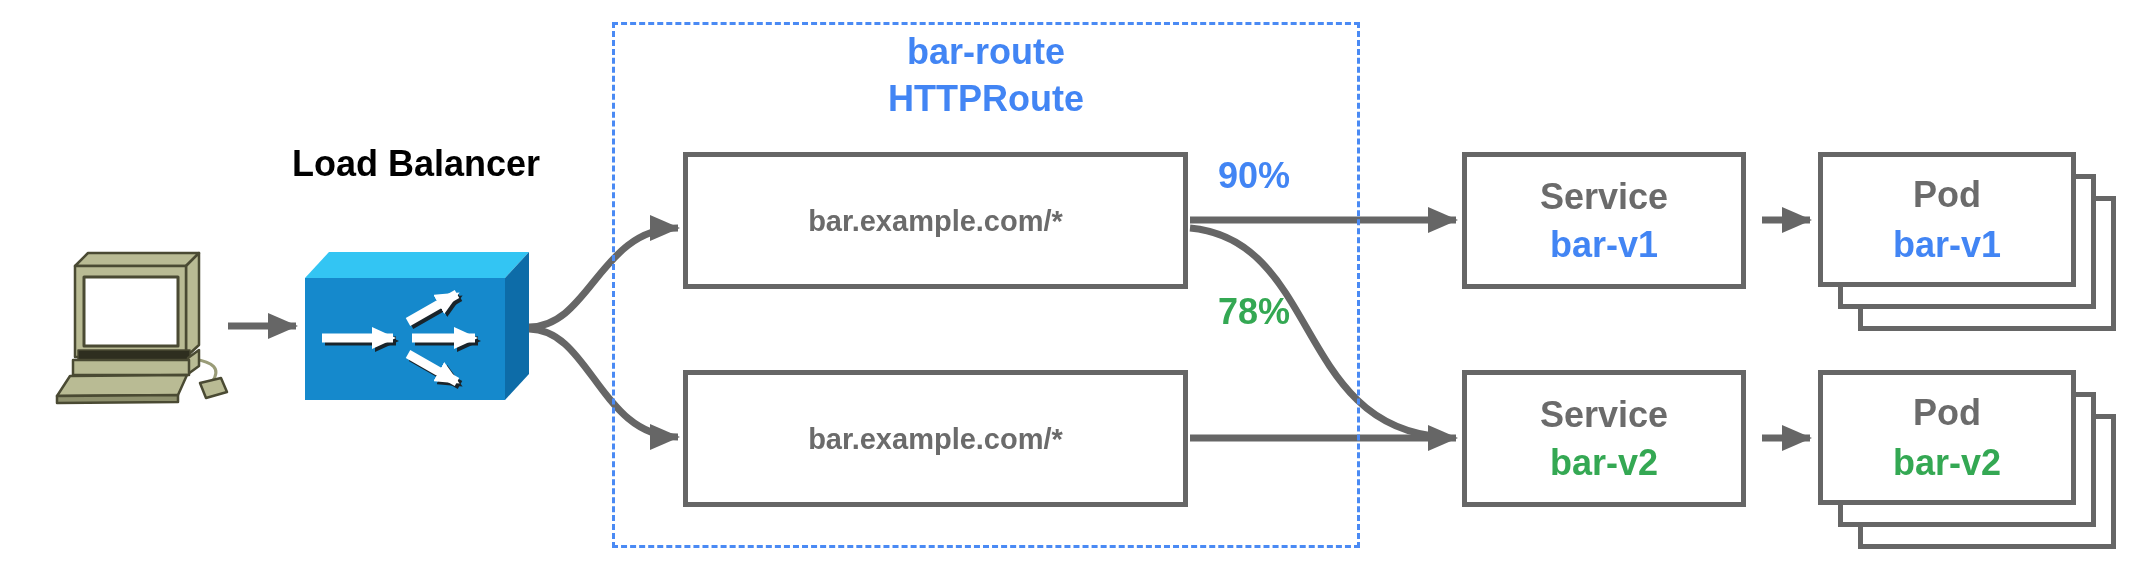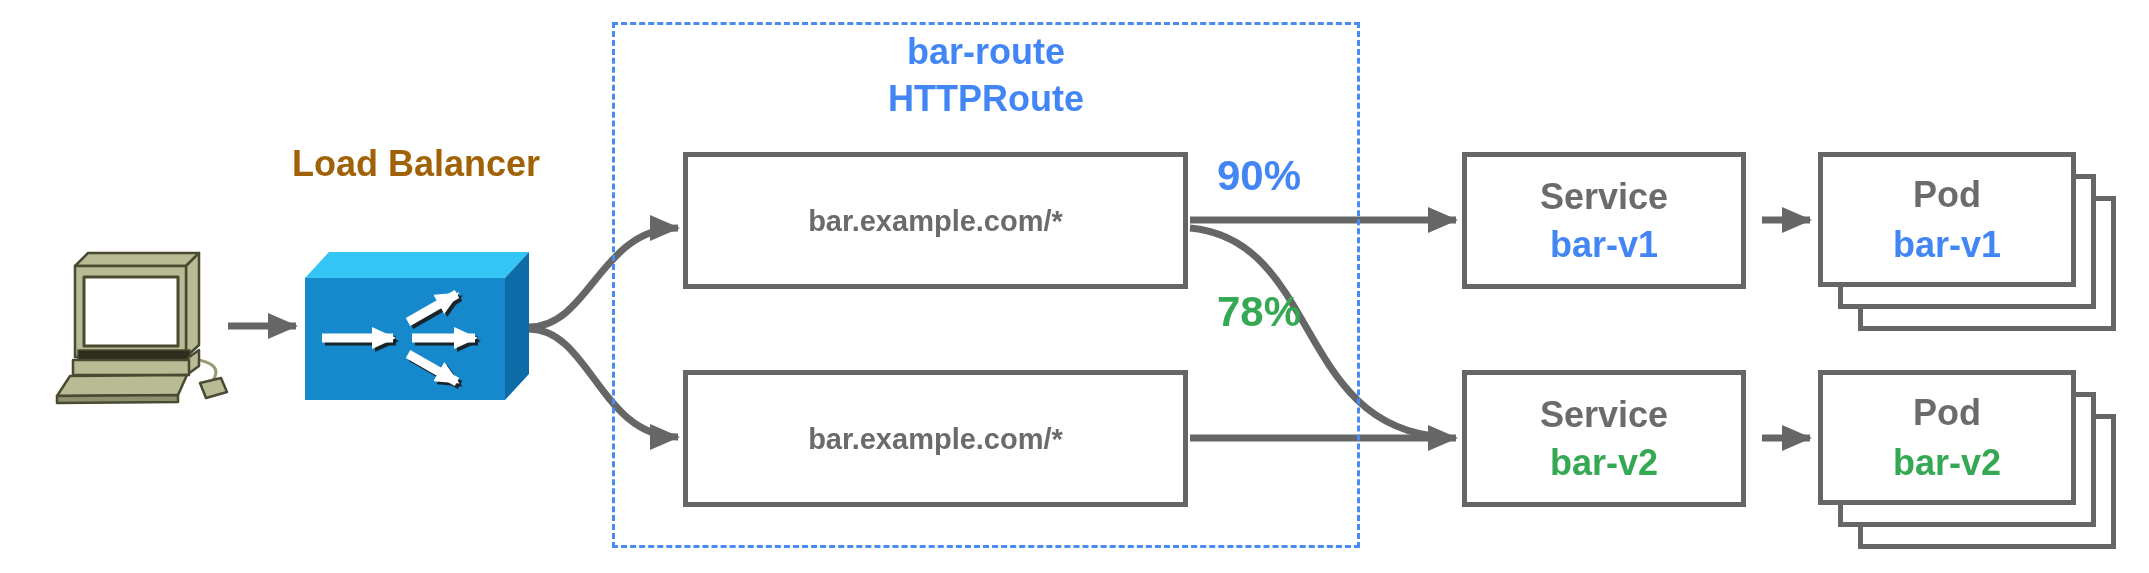--- a/index.html
+++ b/index.html
@@ -38,23 +38,23 @@
   .dashed-rect{
     position:absolute;left:612px;top:22px;width:748px;height:526px;
     border:3px dashed #4a8af4;box-sizing:border-box;
   }
   .diagram-title{
     position:absolute;left:786px;top:28px;width:400px;
     font-size:36px;line-height:47px;color:#4285f4;text-align:center;
   }
   .lb-label{
     position:absolute;left:266px;top:144px;width:300px;
-    font-size:36px;line-height:40px;color:#a16207;text-align:center;
+    font-size:36px;line-height:40px;color:#000000;text-align:center;
   }
-  .pct{position:absolute;left:1184px;width:140px;font-size:42px;line-height:42px;text-align:left;margin-left:33px;}
+  .pct{position:absolute;left:1184px;width:140px;font-size:36px;line-height:42px;text-align:center;}
   .pct-90{top:155px;}
   .pct-10{top:291px;}
 </style>
 </head>
 <body>
 
 <div id="canvas">
 
   <svg id="wires" viewBox="0 0 2149 573" xmlns="http://www.w3.org/2000/svg">
     <defs>

